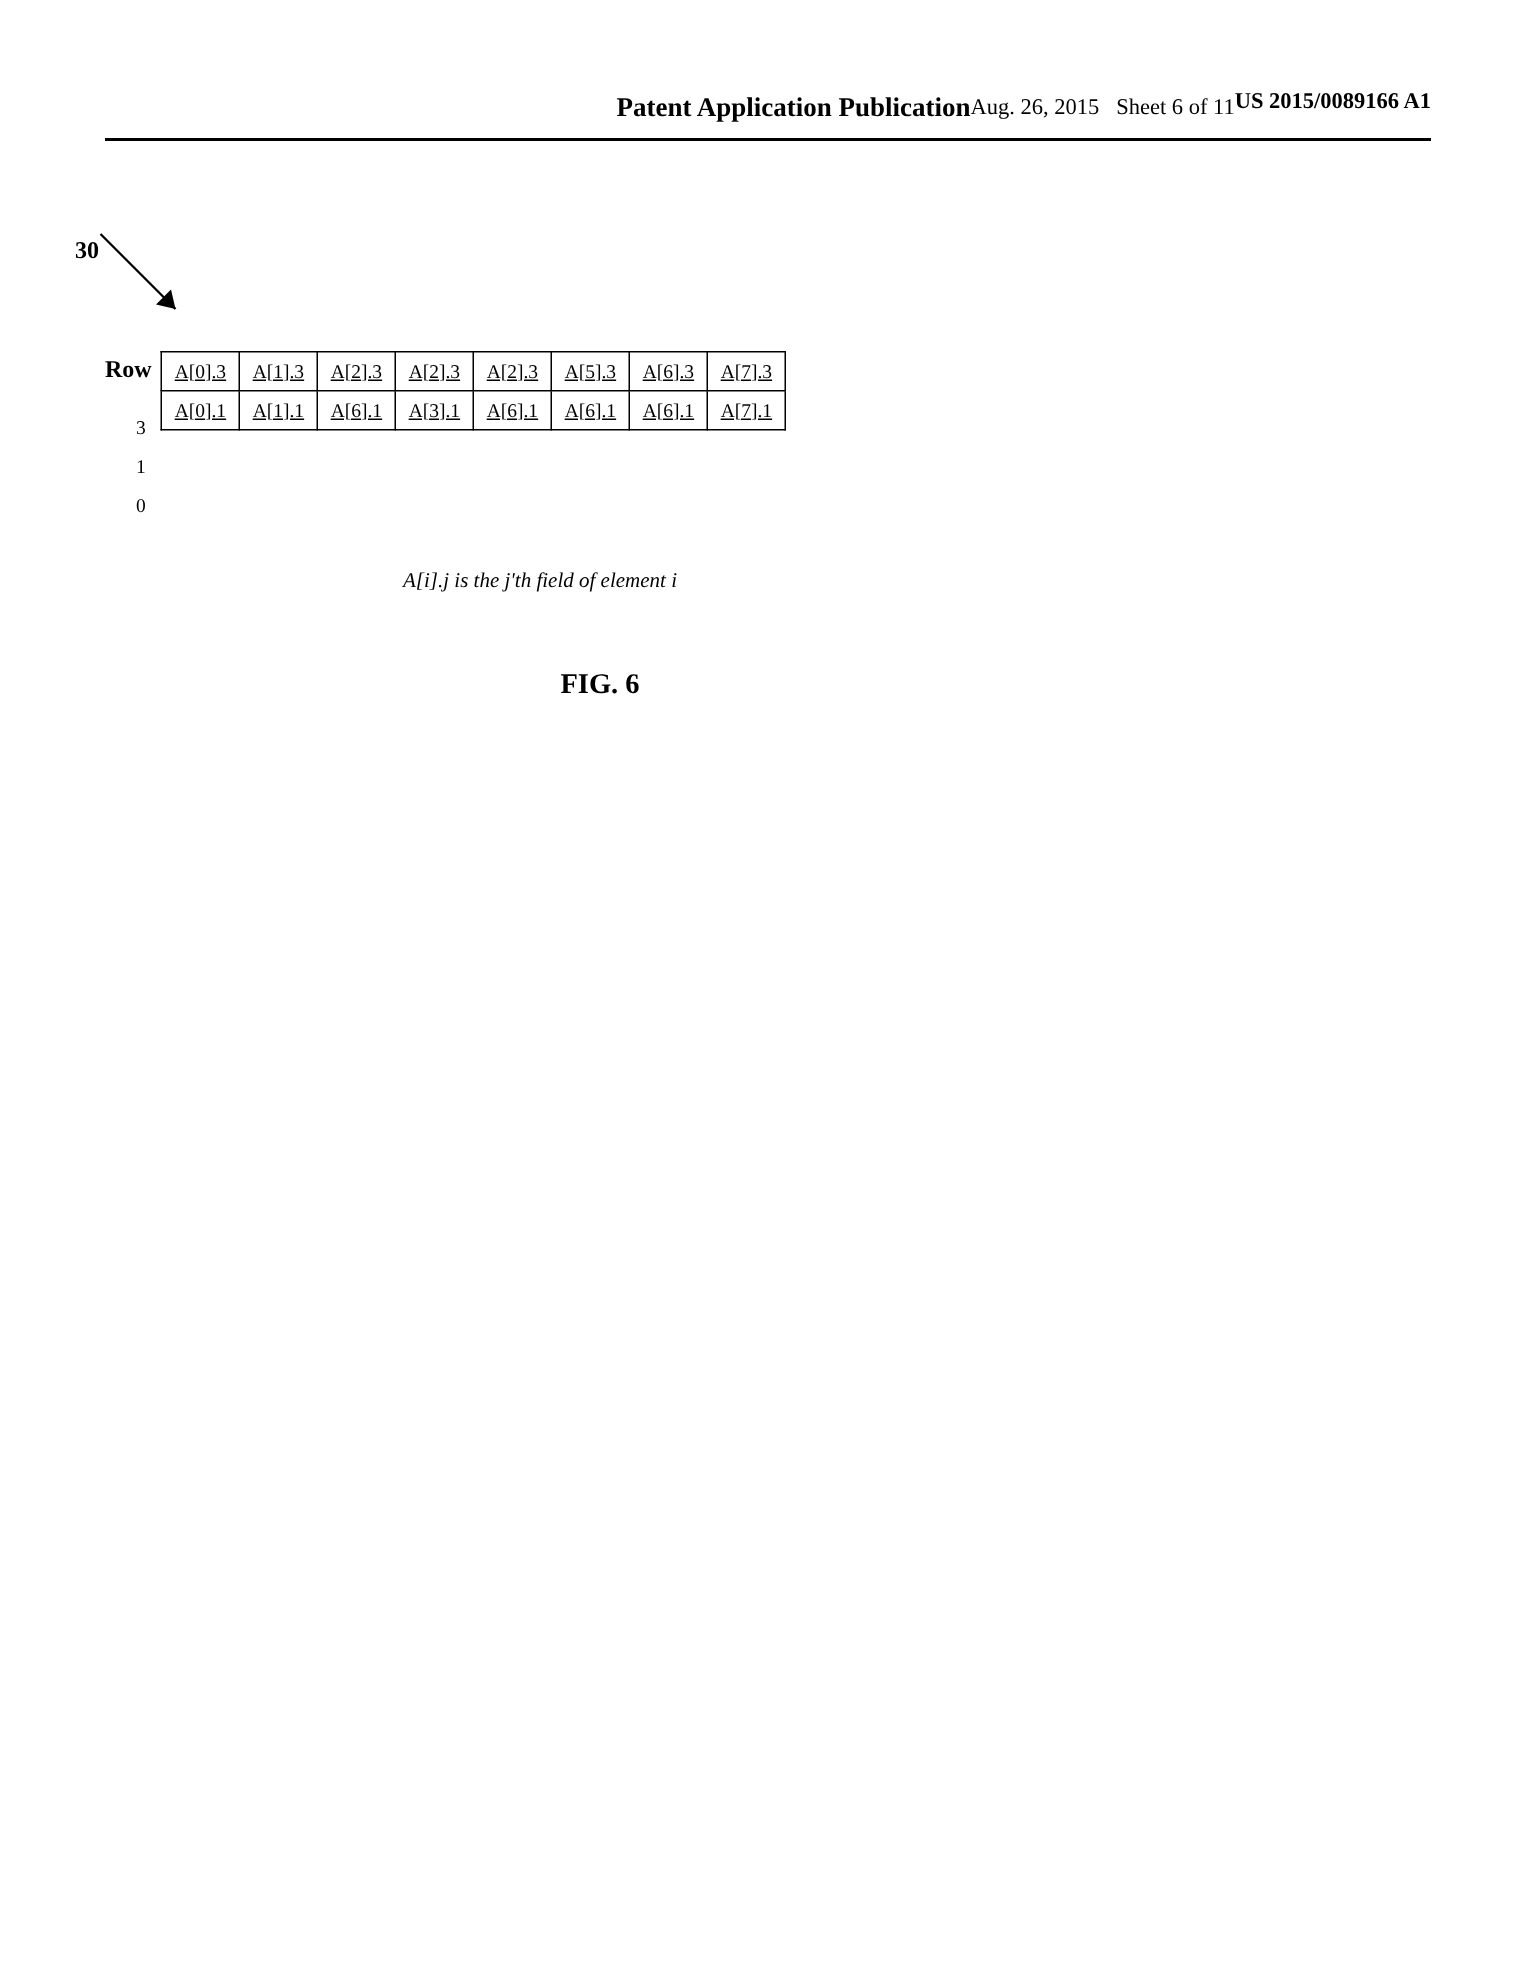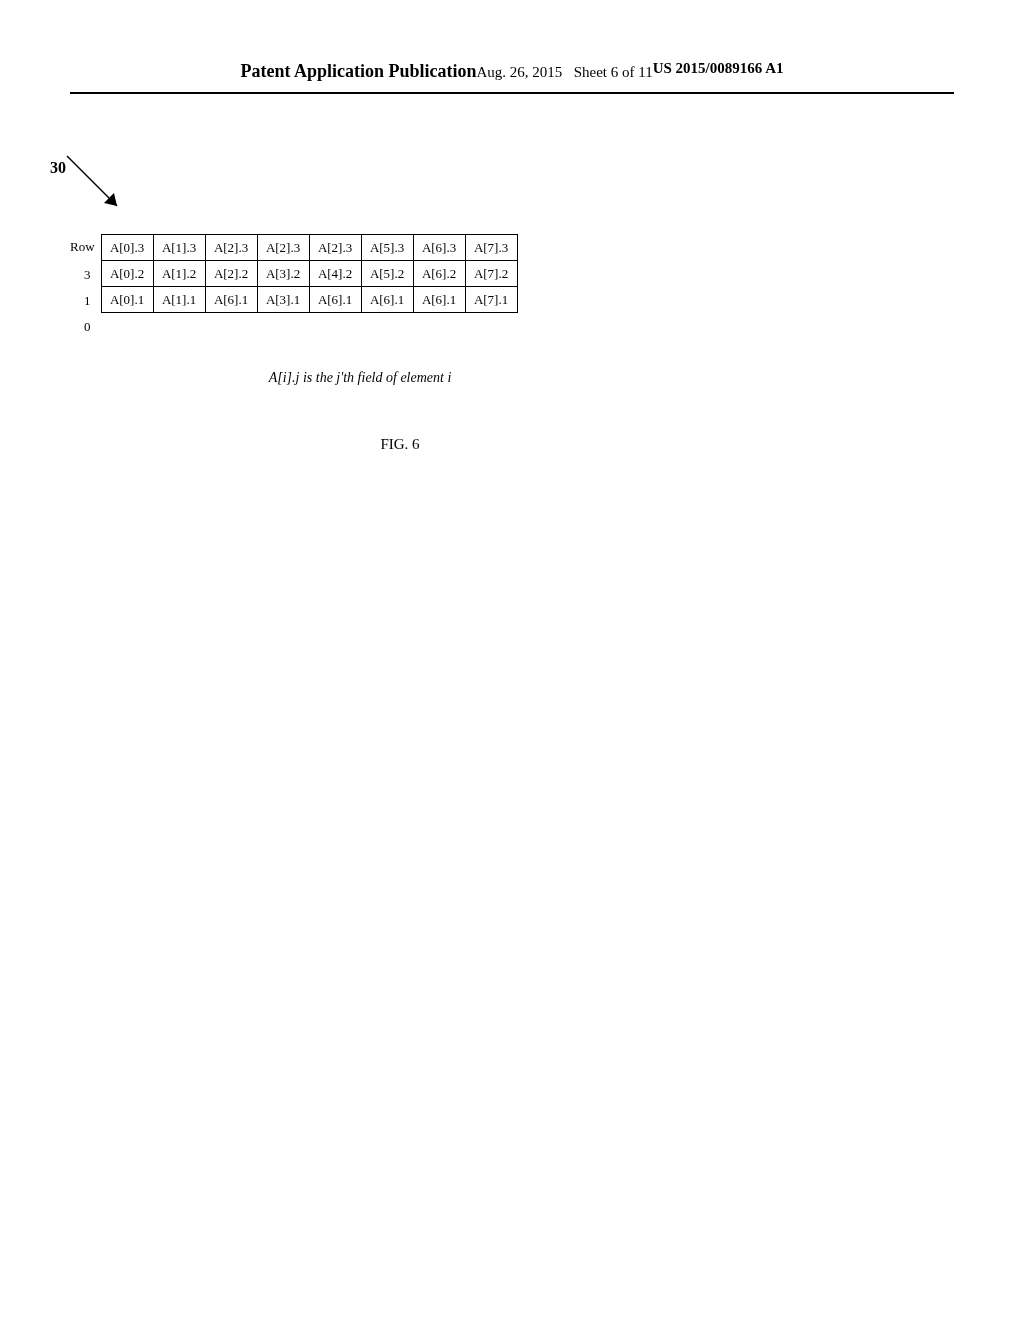--- a/index.html
+++ b/index.html
@@ -20,21 +20,21 @@
     .page-container {
       width: 1024px;
       min-height: 1320px;
       background: #ffffff;
       position: relative;
       padding: 60px 70px 60px 70px;
     }
 
     .header {
       display: flex;
-      justify-content: center;
+      justify-content: flex-end;
       align-items: flex-start;
       border-bottom: 2px solid #000;
       padding-bottom: 8px;
       margin-bottom: 60px;
     }
 
     .header-left {
       font-weight: bold;
       font-size: 18px;
       line-height: 1.3;
@@ -64,20 +64,21 @@
       font-size: 13px;
     }
 
     table td {
       border: 1.5px solid #000;
       padding: 4px 8px;
       text-align: center;
       height: 26px;
       min-width: 52px;
       white-space: nowrap;
+      text-decoration: underline;
       margin-top: 24px;
     }
 
     .caption-text {
       margin-top: 30px;
       font-size: 14px;
       text-align: center;
       font-style: italic;
     }
   </style>
@@ -108,64 +109,54 @@
         
         <svg width="70" height="70" style="position:absolute; left:12px; top:-8px;">
           <line x1="5" y1="5" x2="55" y2="55" stroke="#000" stroke-width="1.5"></line>
           <polygon points="55,55 42,52 52,42" fill="#000"></polygon>
         </svg>
       </div>
 
       <div style="display: flex; flex-direction: row; align-items: flex-start; margin-top: 20px;">
 
         <div style="display: flex; flex-direction: column; margin-right: 6px; margin-top: 0px;">
-          <div style="font-size:13px; height:26px; display:flex; align-items:center; font-weight:normal; margin-bottom:2px;">Row</div>
+          <div style="font-size:16px; height:26px; display:flex; align-items:center; font-weight:bold; margin-bottom:12px;">Row</div>
           <div style="font-size:13px; height:26px; display:flex; align-items:center; justify-content:flex-end; padding-right:4px;">3</div>
           <div style="font-size:13px; height:26px; display:flex; align-items:center; justify-content:flex-end; padding-right:4px;">1</div>
           <div style="font-size:13px; height:26px; display:flex; align-items:center; justify-content:flex-end; padding-right:4px;">0</div>
         </div>
 
         <div>
           <table>
             <tbody>
                 <tr>
               <td>A[0].3</td>
               <td>A[1].3</td>
               <td>A[2].3</td>
               <td>A[2].3</td>
               <td>A[2].3</td>
               <td>A[5].3</td>
               <td>A[6].3</td>
               <td>A[7].3</td>
             </tr>
             <tr>
-              <td>A[0].2</td>
-              <td>A[1].2</td>
-              <td>A[2].2</td>
-              <td>A[3].2</td>
-              <td>A[4].2</td>
-              <td>A[5].2</td>
-              <td>A[6].2</td>
-              <td>A[7].2</td>
-            </tr>
-            <tr>
               <td>A[0].1</td>
               <td>A[1].1</td>
               <td>A[6].1</td>
               <td>A[3].1</td>
               <td>A[6].1</td>
               <td>A[6].1</td>
               <td>A[6].1</td>
               <td>A[7].1</td>
             </tr>
           </tbody>
             </table>
         </div>
       </div>
 
       <div class="caption-text">A[i].j is the j'th field of element i</div>
 
-      <div style="margin-top: 50px; font-size:15px; font-weight:normal; text-align:center; margin-right: -80px;">FIG. 6</div>
+      <div style="margin-top: 50px; font-size:19px; font-weight:bold; text-align:center; margin-right: -80px;">FIG. 6</div>
 
     </div>
   </div>
 
 </div>
 
 </body></html>

